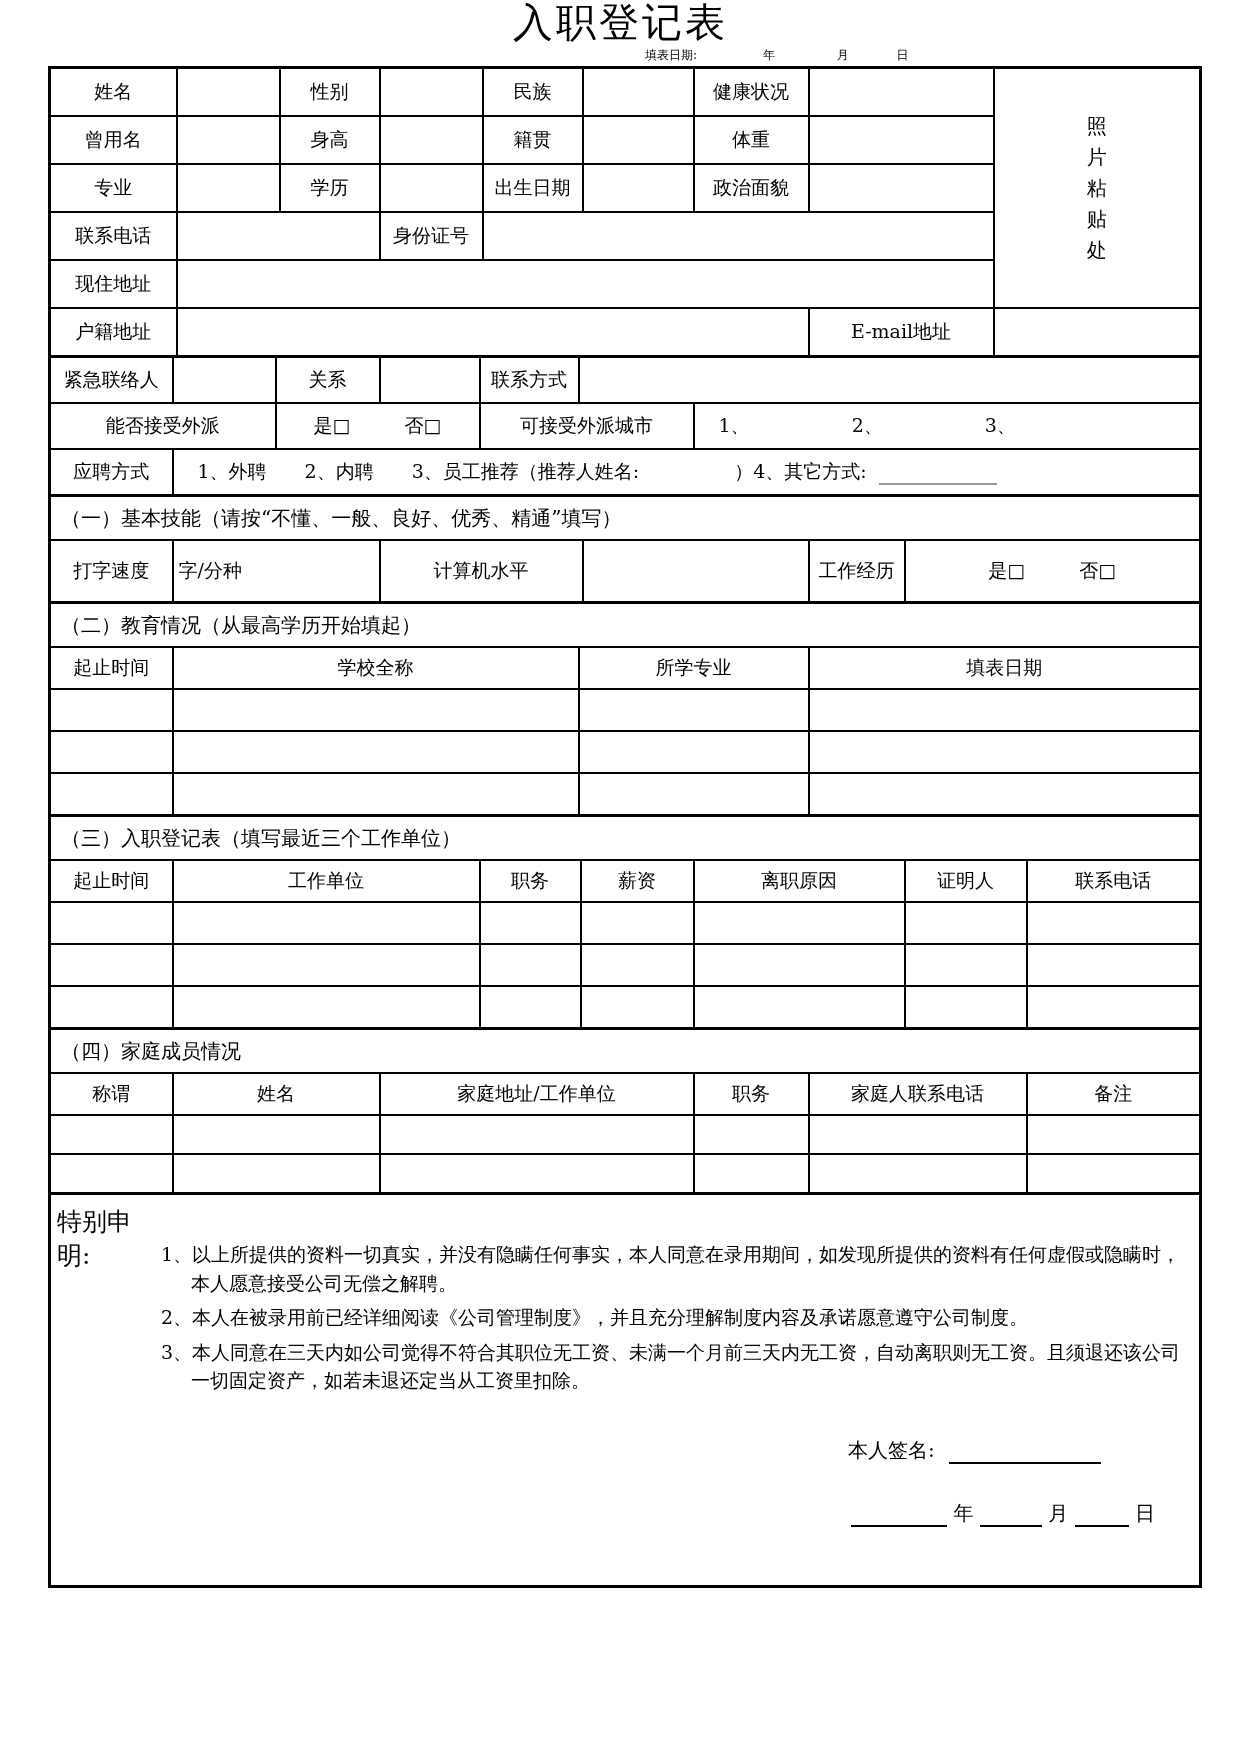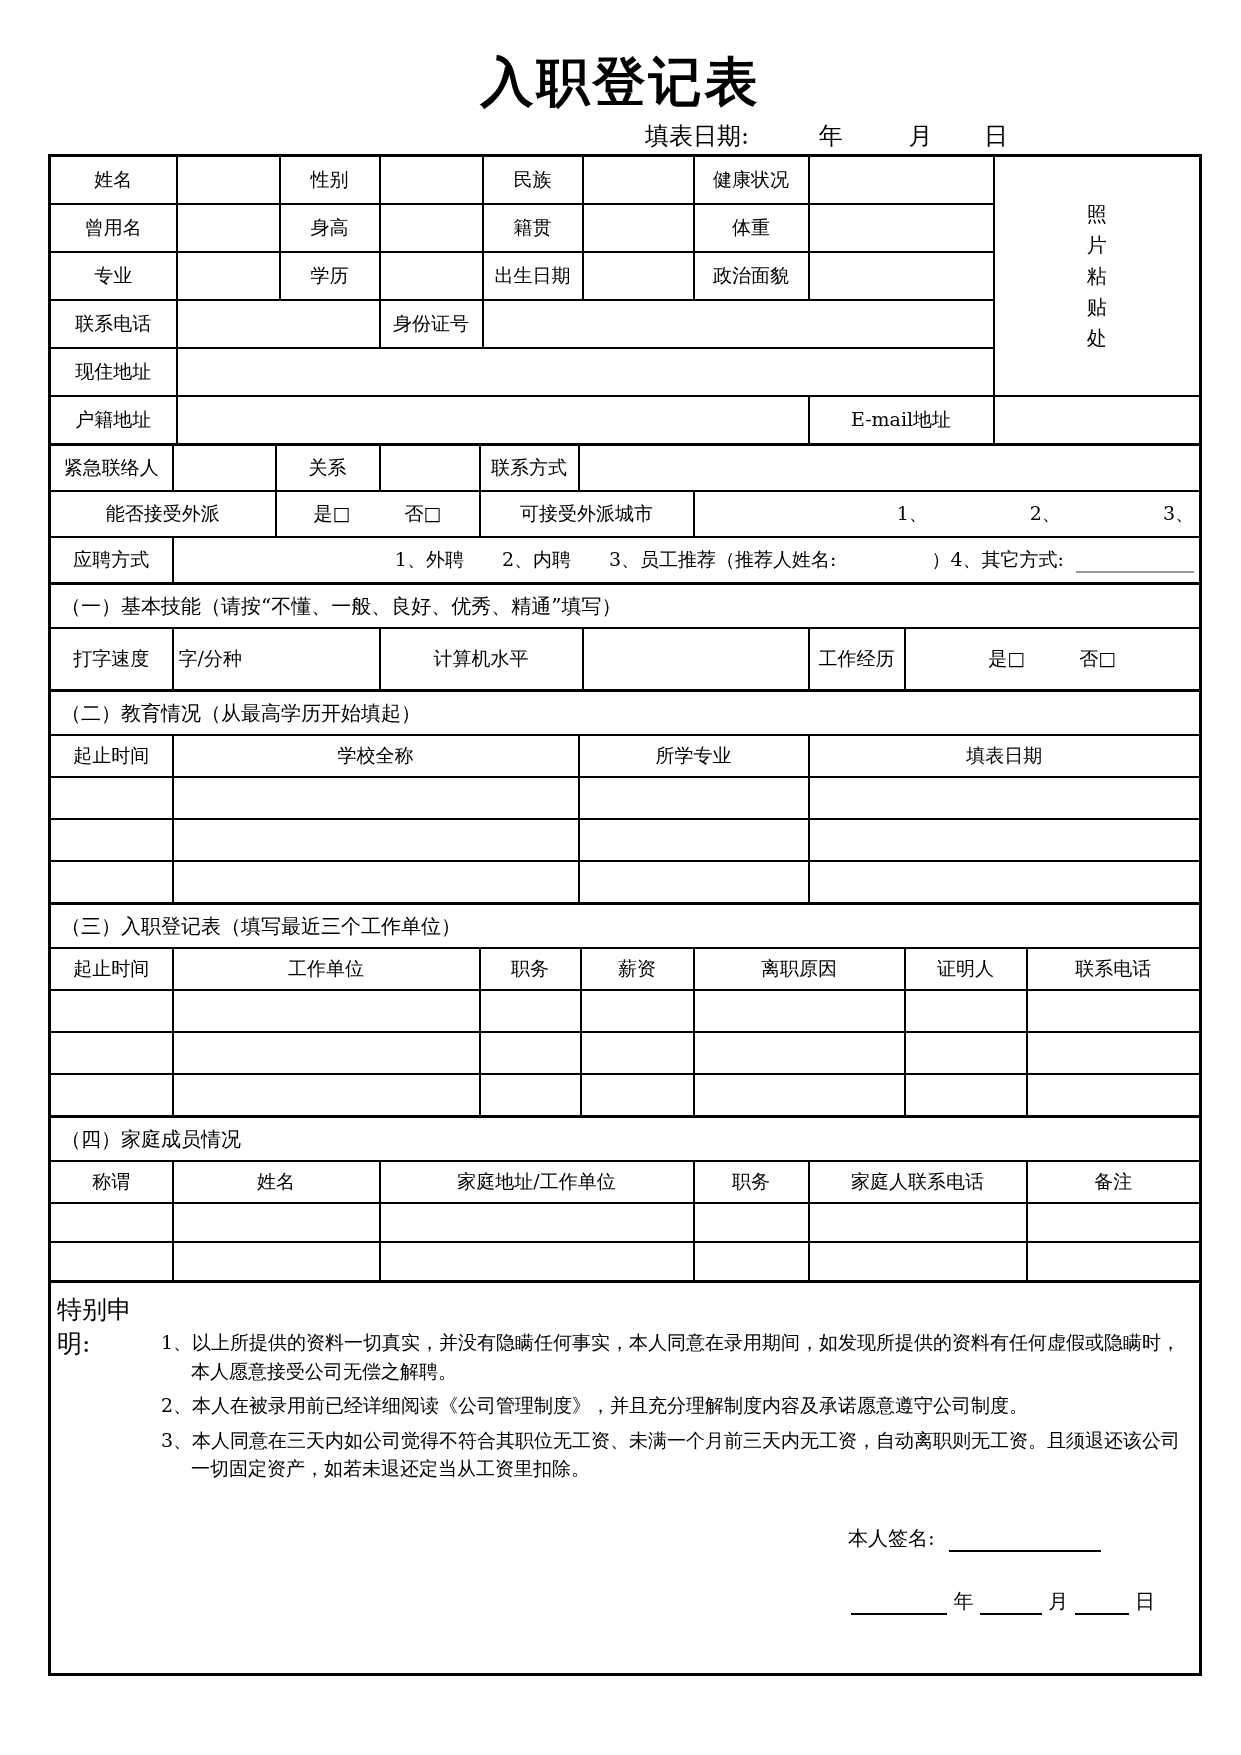--- a/index.html
+++ b/index.html
@@ -1,45 +1,45 @@
 <!DOCTYPE html>
 <html><head>
 <meta charset="utf-8">
 <style>
   html,body{margin:0;padding:0;background:#ffffff;}
   .page{
     position:relative;width:1241px;height:1755px;background:#fff;color:#000;
     font-family:"DejaVu Serif","Liberation Serif",serif;overflow:hidden;
   }
   .title{
-    text-align:center;font-size:53px;font-weight:bold;letter-spacing:3px;
-    padding-top:52px;line-height:1.1;
+    text-align:center;font-size:40px;font-weight:normal;letter-spacing:3px;
+    line-height:1.1;
   }
   .date-line{
-    font-size:24px;padding-left:645px;margin-top:10px;margin-bottom:2px;white-space:nowrap;
+    font-size:12px;padding-left:645px;margin-top:3px;margin-bottom:2px;white-space:nowrap;
   }
   .date-line .gap1{margin-left:62px;}
   .date-line .gap2{margin-left:58px;}
   .date-line .gap3{margin-left:44px;}
   table.sheet{
     border-collapse:collapse;table-layout:fixed;width:1151px;margin-left:48px;
     border:3px solid #000;
   }
   table.sheet + table.sheet{margin-top:-3px;}
   td{
     border:2px solid #000;font-size:19px;text-align:center;vertical-align:middle;
     padding:2px 5px;overflow:hidden;word-break:break-all;line-height:1.35;
   }
   tr.h46 td{height:42px;}
   tr.h44 td{height:40px;}
   tr.h42 td{height:38px;}
   tr.h40 td{height:36px;}
   tr.h37 td{height:33px;}
   tr.h60 td{height:56px;}
-  td.left{text-align:right;padding-left:24px;}
+  td.left{text-align:left;padding-left:24px;}
   td.right{text-align:left;}
   td.section{text-align:left;padding-left:10px;font-size:20px;}
   td.photo-cell{white-space:pre-line;font-size:20px;line-height:1.55;}
   .uline{display:inline-block;border-bottom:2px solid #000;height:0.9em;vertical-align:bottom;}
   .uline-gray{display:inline-block;border-bottom:2px solid #9a9a9a;height:0.9em;vertical-align:bottom;width:118px;margin-left:6px;}
   .cb-gap{margin-left:48px;}
   .city-gap{margin-right:96px;}
   td.statement-cell{vertical-align:top;text-align:left;padding:8px 10px 0 6px;height:382px;}
   .stmt-wrap{display:flex;align-items:flex-start;}
   .stmt-label{flex:0 0 104px;font-size:25px;padding-top:2px;}

